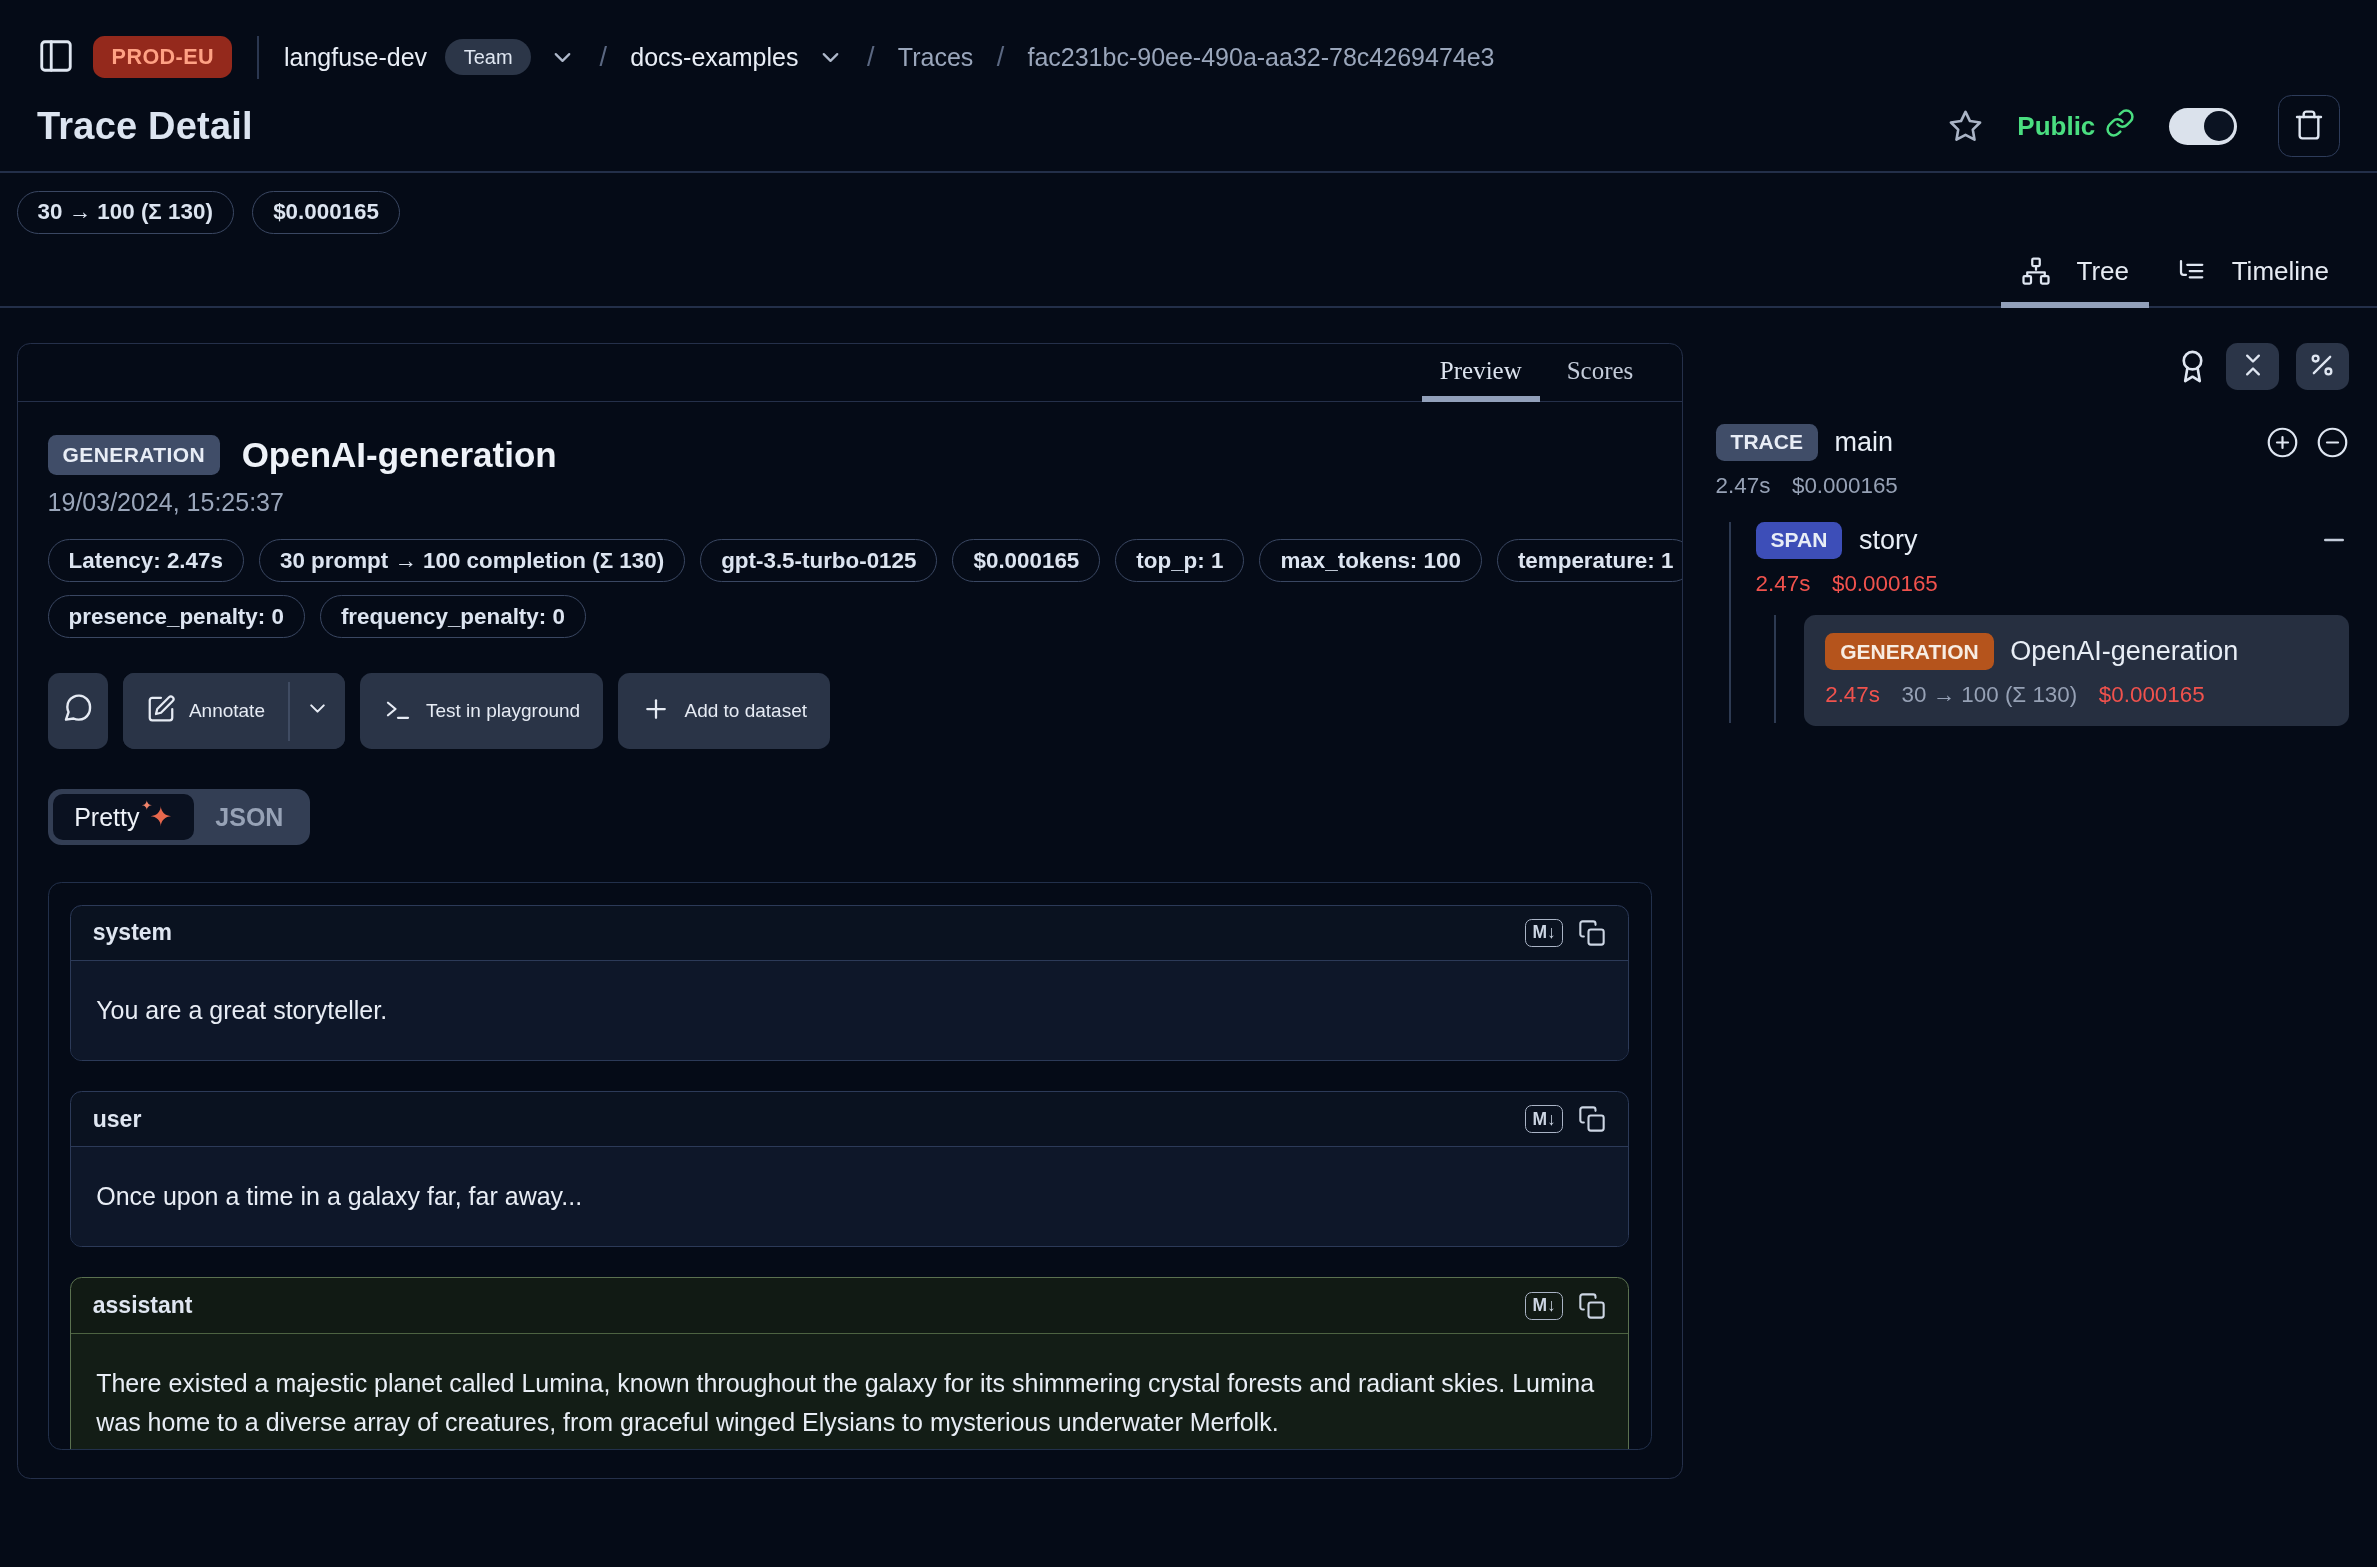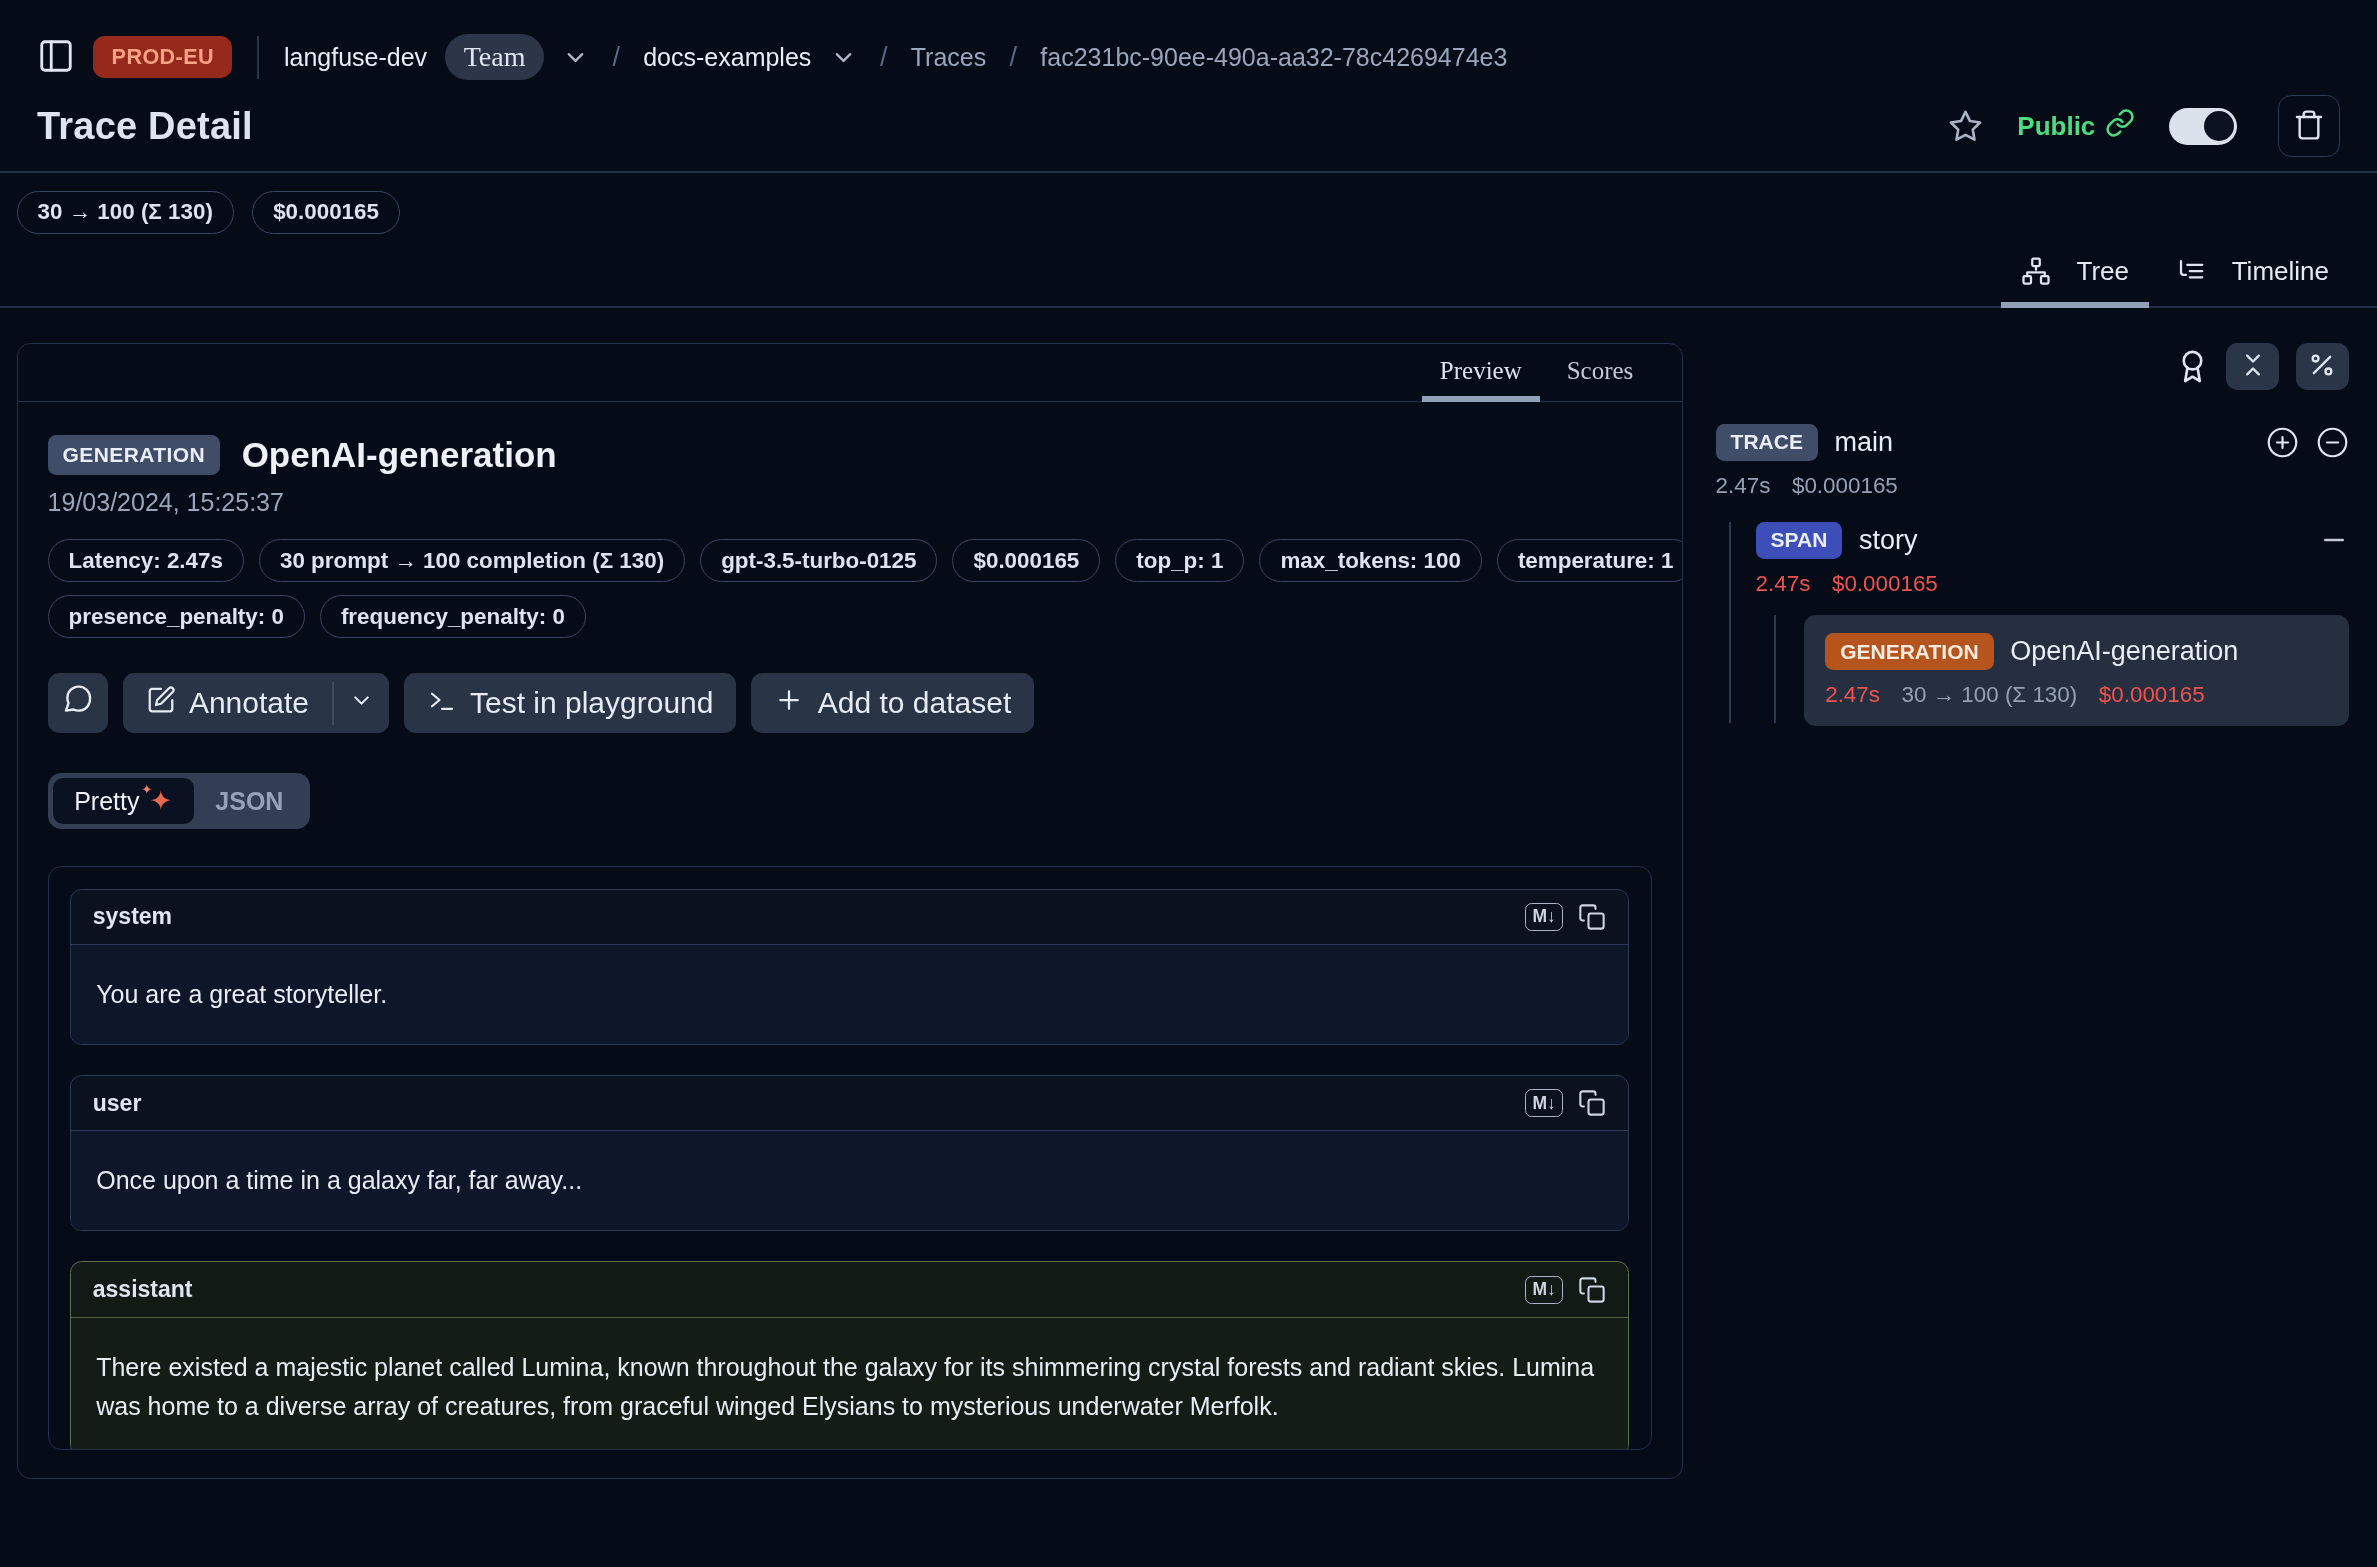--- a/index.html
+++ b/index.html
@@ -10,21 +10,21 @@
     -webkit-font-smoothing:antialiased;
   }
   .page { width:2377px; height:1568px; overflow:hidden; background:#050b17; position:relative; }
 
   
   .topbar { display:flex; align-items:center; gap:18.3px; padding:28px 37px 0 37px; height:86px; font-size:25px; }
   .icon-btn { background:none; border:none; color:#dfe6f1; display:inline-flex; align-items:center; justify-content:center; cursor:pointer; }
   .env-badge { background:#94291c; color:#ffa184; font-weight:700; font-size:21.6px; padding:8.3px 18.3px; border-radius:11.6px; letter-spacing:0.4px; }
   .v-sep { width:1.7px; height:43px; background:#2b3750; margin:0 6.7px; }
   .crumb-org { color:#e9eef6; font-weight:500; }
-  .team-pill { background:#2c3648; color:#dfe6f1; font-size:28px; padding:6.7px 18.3px; border-radius:830px;font-family:Liberation Serif, serif; }
+  .team-pill { background:#2c3648; color:#dfe6f1; font-size:20px; padding:6.7px 18.3px; border-radius:830px; }
   .crumb-sep { color:#5b6882; font-size:27px; padding:0 5px; }
   .crumb-muted { color:#9aa6bb; }
   .chev { color:#aeb8ca; display:inline-flex; }
 
   
   .title-row { display:flex; align-items:center; justify-content:space-between; padding:5px 37px 0 37px; height:75px; }
   .page-title { font-size:38px; font-weight:800; color:#dce4f0; letter-spacing:0.2px; }
   .title-actions { display:flex; align-items:center; gap:34px; }
   .public-wrap { display:flex; align-items:center; gap:10px; color:#4ade80; font-weight:700; font-size:26px; }
   .toggle { width:68px; height:37px; border-radius:20px; background:#dbe2ec; position:relative; cursor:pointer; }
@@ -59,21 +59,21 @@
 
   .obs-title-row { display:flex; align-items:center; gap:21.6px; }
   .type-badge { background:#404d68; color:#e8edf6; font-size:21px; font-weight:700; padding:8.3px 15px; border-radius:8.3px; letter-spacing:0.4px; flex:none; }
   .obs-title { font-size:35px; font-weight:800; color:#eef2f8; }
   .obs-time { margin-top:13.3px; font-size:25px; color:#9aa6ba; }
 
   .badges-row { display:flex; gap:15px; margin-top:21.6px; flex-wrap:nowrap; }
   .badges-row + .badges-row { margin-top:13.3px; }
 
   .actions-row { display:flex; gap:15px; margin-top:35px; }
-  .act-btn { background:#2a3447; border:none; border-radius:11.6px; height:60px; display:inline-flex; align-items:center; gap:13.3px; padding:0 23px; color:#e6ebf4; font-size:30px; font-weight:500; cursor:pointer; font-family:inherit; }
+  .act-btn { background:#2a3447; border:none; border-radius:11.6px; height:76px; display:inline-flex; align-items:center; gap:13.3px; padding:0 23px; color:#e6ebf4; font-size:19px; font-weight:500; cursor:pointer; font-family:inherit; }
   .act-btn.square { width:60px; padding:0; justify-content:center; }
   .split { display:inline-flex; background:#2a3447; border-radius:11.6px; overflow:hidden; }
   .split .act-btn { border-radius:0; }
   .split .split-sep { width:1.7px; background:#404c63; margin:8.3px 0; }
   .split .caret-part { width:55px; justify-content:center; gap:0; padding:0; }
 
   
   .seg { margin-top:40px; display:inline-flex; align-self:flex-start; background:#333e54; border-radius:13.3px; padding:5px; }
   .seg-item { display:inline-flex; align-items:center; gap:10px; padding:8.3px 21.6px; font-size:25px; border-radius:10px; cursor:pointer; color:#97a2b6; font-weight:600; }
   .seg-item.active { background:#0a1120; color:#eef2f8; font-weight:500; }

